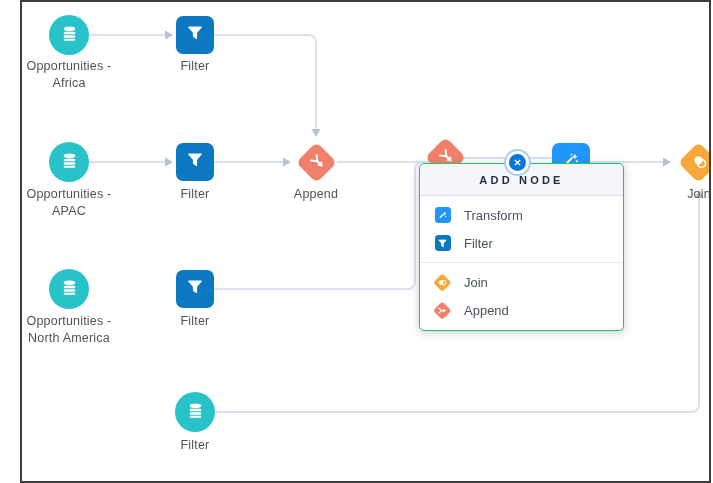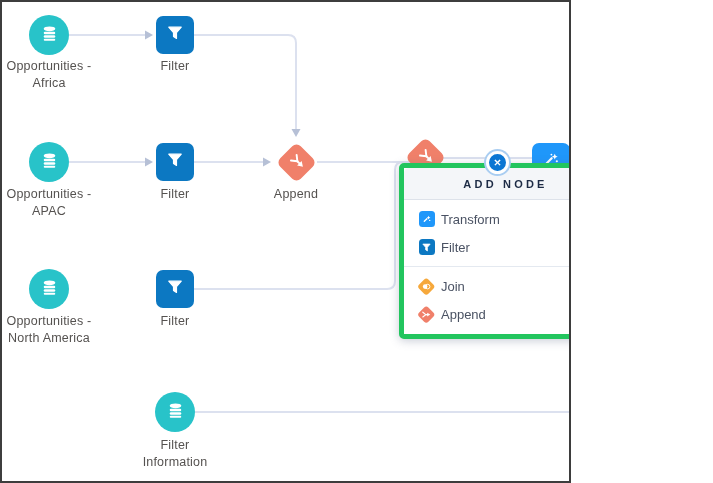--- a/index.html
+++ b/index.html
@@ -1,19 +1,20 @@
 <!DOCTYPE html>
 <html><head>
 <meta charset="utf-8">
 <style>
   html,body { margin:0; padding:0; background:#fff; }
   .frame {
-    position:relative; width:571px; height:483px; box-sizing:border-box;
+    position:relative; width:691px; height:483px; box-sizing:border-box;
     border:2px solid #3d3d3d; background:#ffffff; overflow:hidden;
     font-family:"Liberation Sans", sans-serif;
+    margin-left:20px;
   }
   svg.edge-layer { position:absolute; left:0; top:0; z-index:1; }
   .node-shape { position:absolute; display:flex; align-items:center; justify-content:center; z-index:3; }
   .circle { width:40px; height:40px; border-radius:50%; background:#28c3c9; }
   .square { width:38px; height:38px; border-radius:7px; background:#0c78c2; }
   .square.transform { background:#1f97fa; }
   .diamond {
     width:29px; height:29px; border-radius:6px; transform:rotate(45deg);
   }
   .diamond.append { background:#f0806a; }
@@ -21,31 +22,31 @@
   .behind { z-index:2; }
   .node-label {
     position:absolute; width:130px; text-align:center; z-index:3;
     font-size:12.5px; line-height:17px; color:#555250; letter-spacing:.2px;
   }
   .node-label span { display:block; }
 
   
   .popup {
     position:absolute; left:397px; top:161px; width:203px; z-index:10;
-    background:#fff; border:5px solid #22c55e; border-radius:5px;
+    background:#fff; border:1px solid #22c55e; border-radius:5px;
     box-shadow:0 2px 10px rgba(90,104,134,.32);
   }
   .popup-header {
     height:31px; background:#f4f6f9; border-bottom:1px solid #dde2ea;
     border-radius:5px 5px 0 0; display:flex; align-items:center; justify-content:center;
     font-size:11px; font-weight:700; letter-spacing:3.2px; color:#1d2b45;
   }
   .menu { padding:5px 0 6px 0; }
   .menu-item {
-    height:28px; display:flex; align-items:center; padding:0 14px; gap:6px;
+    height:28px; display:flex; align-items:center; padding:0 14px; gap:13px;
     font-size:13px; color:#4a5263; cursor:pointer;
   }
   .mi { position:relative; width:17px; height:17px; flex:0 0 17px;
         display:flex; align-items:center; justify-content:center; }
   .mi-sq { width:16px; height:16px; border-radius:3.5px;
            display:flex; align-items:center; justify-content:center; }
   .mi-dia { width:12.5px; height:12.5px; border-radius:3px; transform:rotate(45deg);
             display:flex; align-items:center; justify-content:center; }
   .mi-dia > svg { transform:rotate(-45deg); }
   .menu-divider { border-top:1px solid #e4e9f0; margin:5px 0; }
@@ -230,21 +231,20 @@
             <ellipse cx="12" cy="6.6" rx="6.6" ry="2.7"></ellipse>
             <rect x="5.4" y="10" width="13.2" height="2.9" rx="1.45"></rect>
             <rect x="5.4" y="14" width="13.2" height="2.9" rx="1.45"></rect>
             <rect x="5.4" y="18" width="13.2" height="2.4" rx="1.2"></rect>
           </g>
         </svg>
     </span>
   </div>
   <div class="node-label" style="left:108px; top:435px;">
     <span>Filter</span>
-      <span>Information</span>
   </div>
 
   <div class="popup">
     <div class="popup-header">ADD NODE</div>
     <div class="menu">
 
       <div class="menu-item">
         <span class="mi">
           <span class="mi-sq" style="background:#1f97fa;">
             <svg width="11" height="11" viewBox="0 0 24 24">

